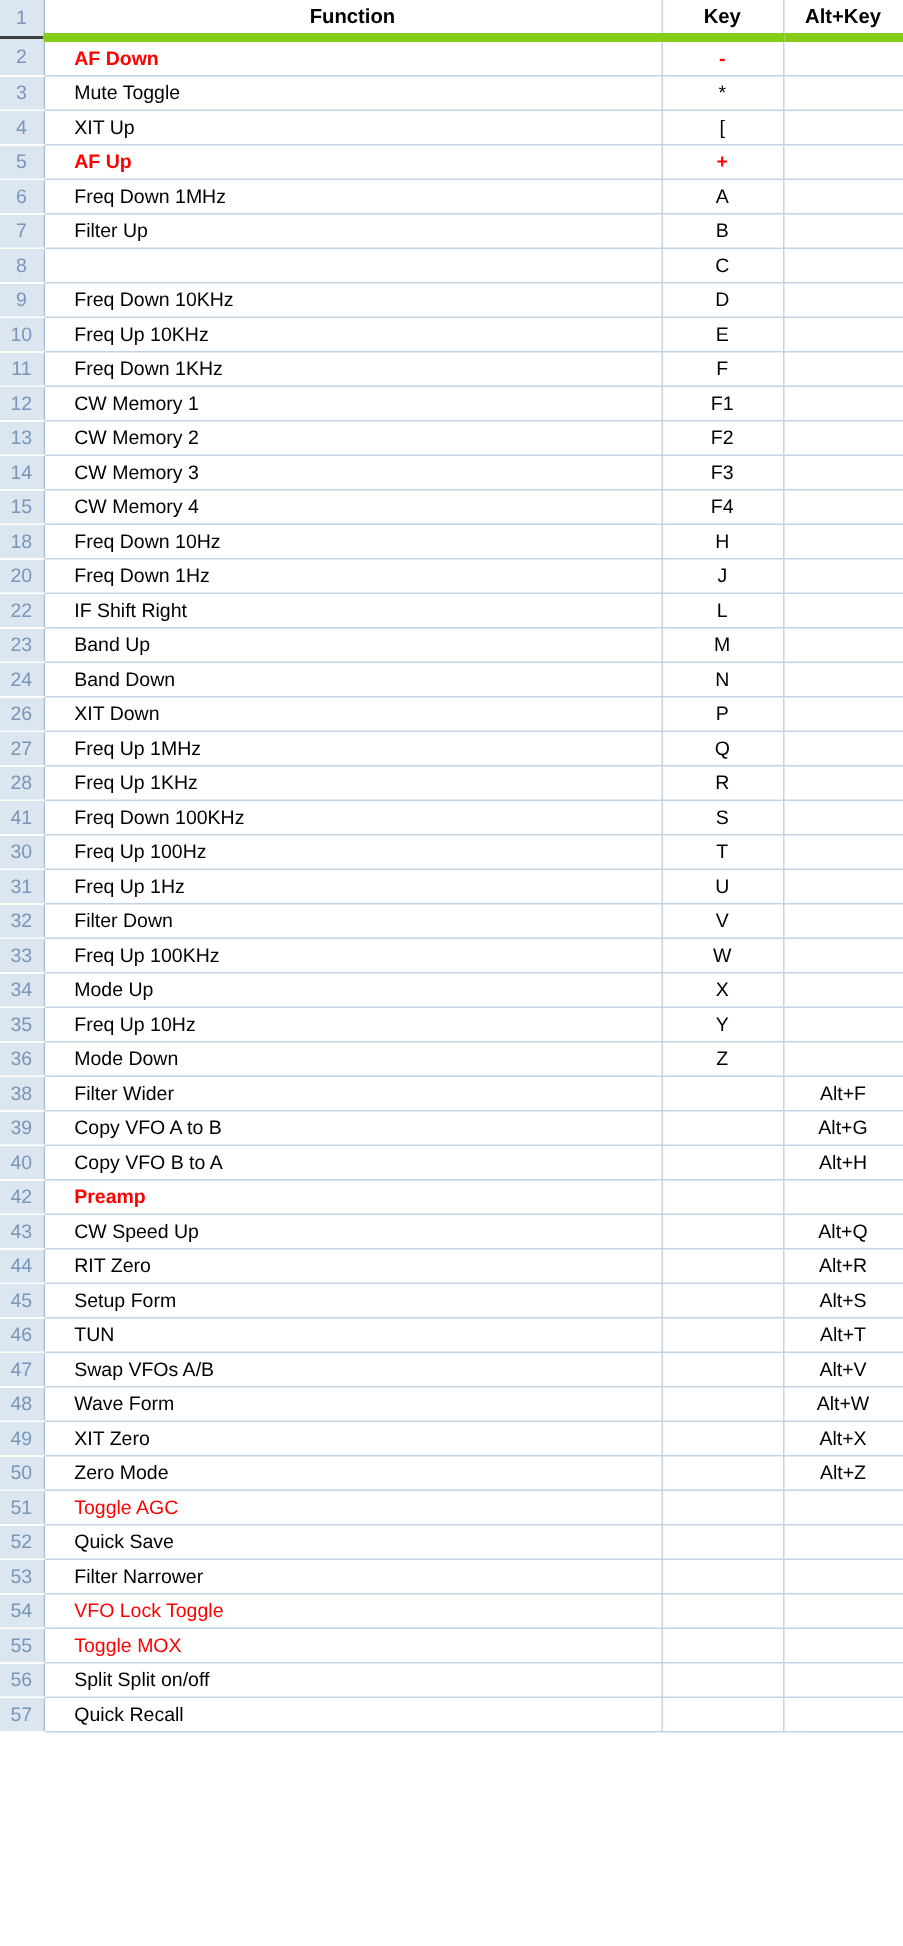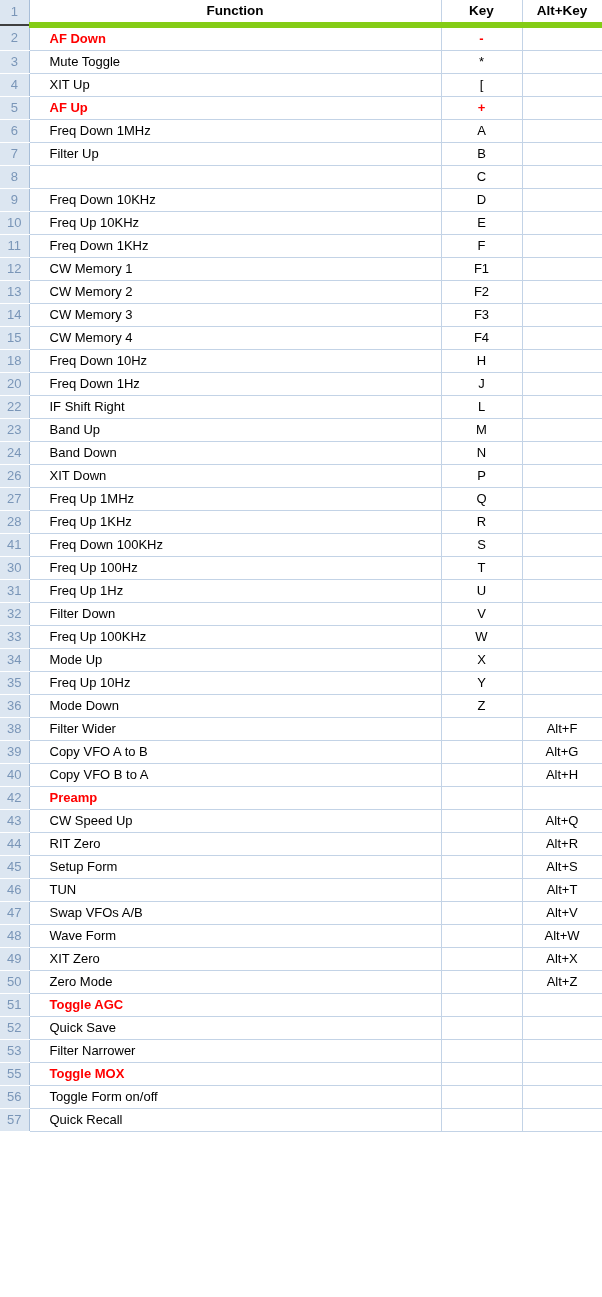--- a/index.html
+++ b/index.html
@@ -76,21 +76,21 @@
   
   td.func {
     text-align: left;
     padding-left: 20px;
   }
   td.key, td.alt, td.ctrl {
     text-align: center;
   }
 
   
-  .red      { color: #ff0000; font-weight: bold; }
+  .red      { color: #ff0000; }
   .redbold  { color: #ff0000; font-weight: bold; }
 </style>
 </head>
 <body>
 
 <div id="sheet">
   <table class="grid">
     <colgroup>
       <col class="c-gutter">
       <col class="c-func">
@@ -370,28 +370,34 @@
           <td class="key"></td>
           <td class="alt"></td>
         </tr>
         <tr>
           <td class="gutter">53</td>
           <td class="func">Filter Narrower</td>
           <td class="key"></td>
           <td class="alt"></td>
         </tr>
         <tr>
+          <td class="gutter">54</td>
+          <td class="func red">VFO Lock Toggle</td>
+          <td class="key red"></td>
+          <td class="alt red"></td>
+        </tr>
+        <tr>
           <td class="gutter">55</td>
           <td class="func red">Toggle MOX</td>
           <td class="key red"></td>
           <td class="alt red"></td>
         </tr>
         <tr>
           <td class="gutter">56</td>
-          <td class="func">Toggle Form on/off</td>
+          <td class="func">Split Split on/off</td>
           <td class="key"></td>
           <td class="alt"></td>
         </tr>
         <tr>
           <td class="gutter">57</td>
           <td class="func">Quick Recall</td>
           <td class="key"></td>
           <td class="alt"></td>
         </tr>
       </tbody>

